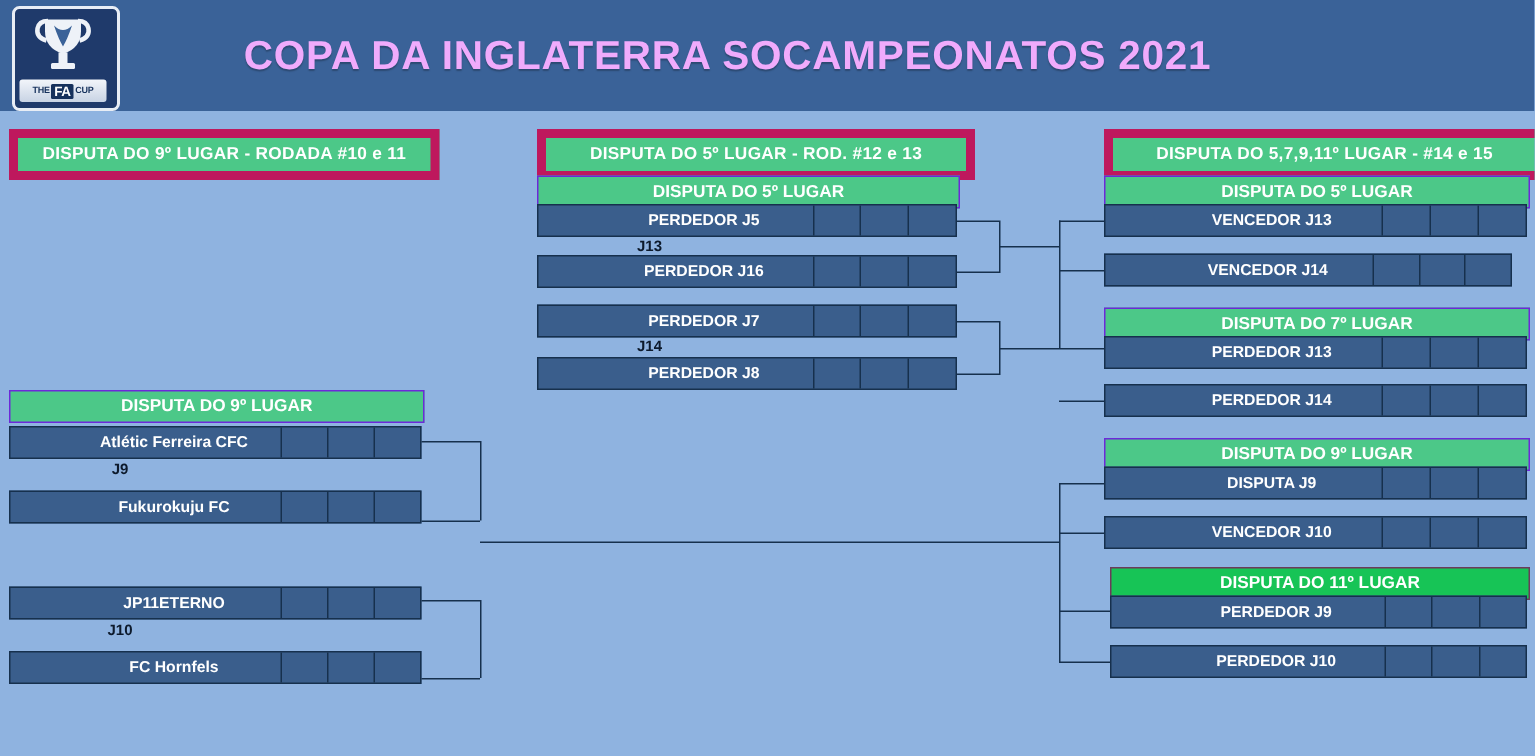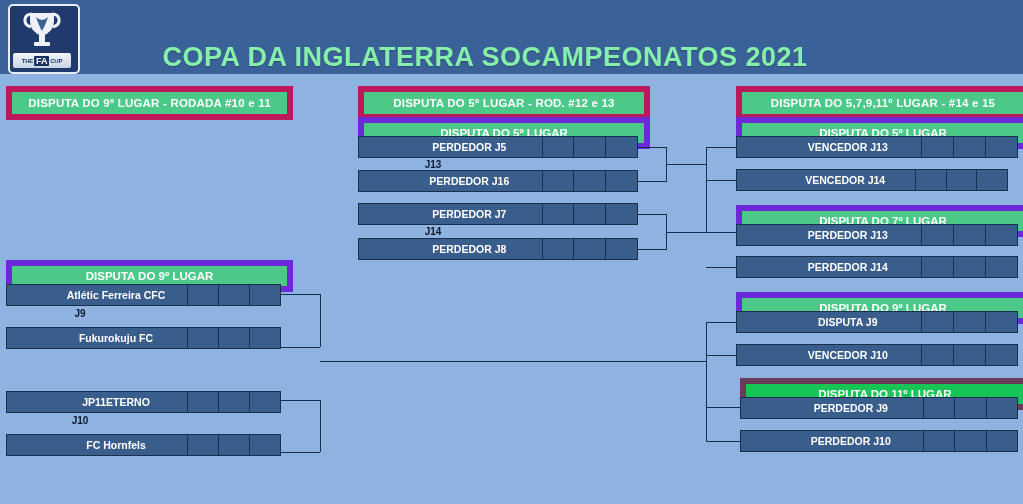--- a/index.html
+++ b/index.html
@@ -30,24 +30,23 @@
   }
   #fa-logo .band .fa{
     background:#16315c;color:#fff;padding:0 2px;margin:0 1px;
     font-size:9px;border-radius:1px;
   }
   #fa-logo .band .the{font-size:6px;}
   #fa-logo .band .cup{font-size:6px;}
   #page-title{
     position:absolute;left:120px;top:0;width:730px;height:74px;
     display:flex;align-items:center;justify-content:center;
-    color:#86efac;font-size:27px;font-weight:bold;
+    color:#f0abfc;font-size:27px;font-weight:bold;
     letter-spacing:.5px;white-space:nowrap;
     text-shadow:0 1px 1px rgba(0,0,0,.25);
-    margin-top:20px;
   }
   #sc-logo{
     position:absolute;left:855px;top:5px;width:140px;height:64px;
     background:#ffffff;border:1px solid #cfd9e8;
     overflow:hidden;
   }
   #sc-logo .so{
     position:absolute;left:8px;top:20px;
     font-size:11px;font-weight:bold;font-style:italic;
     color:#e8a72a;-webkit-text-stroke:.4px #6b4a10;
@@ -92,21 +91,21 @@
   .section-caption{
     position:absolute;height:22px;
     background:#4cc888;border:6px solid #be185d;
     display:flex;align-items:center;justify-content:center;
     color:#ffffff;font-size:11.5px;font-weight:bold;
     letter-spacing:.2px;white-space:nowrap;
   }
   
   .group-title{
     position:absolute;height:20px;
-    background:#4cc888;border:6px solid #6d28d9;
+    background:#4cc888;border:1px solid #6d28d9;
     display:flex;align-items:center;justify-content:center;
     color:#ffffff;font-size:11.5px;font-weight:bold;
     white-space:nowrap;
   }
   .group-title.bright{background:#17c456;border-color:#6b3b5a;}
   
   .row{
     position:absolute;height:22px;
     border:1px solid #16304d;
     box-sizing:border-box;

